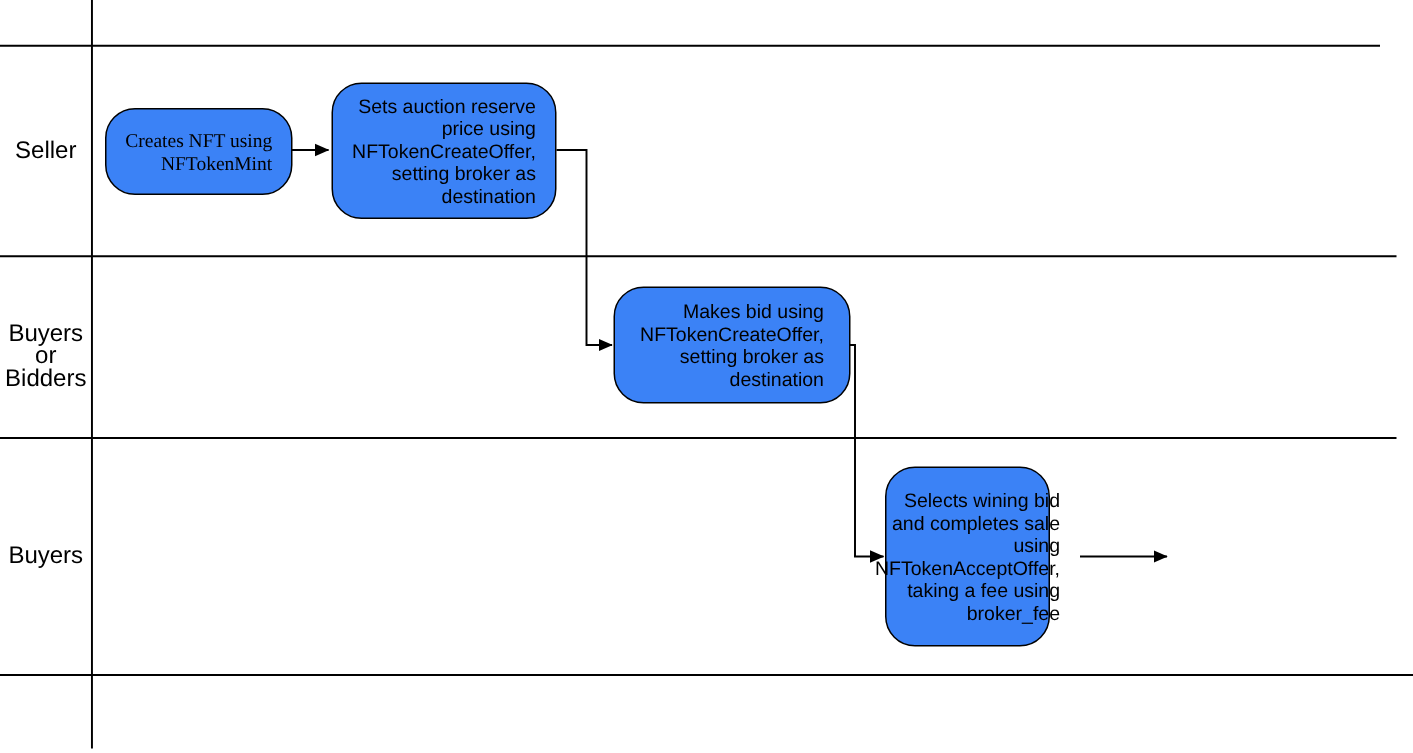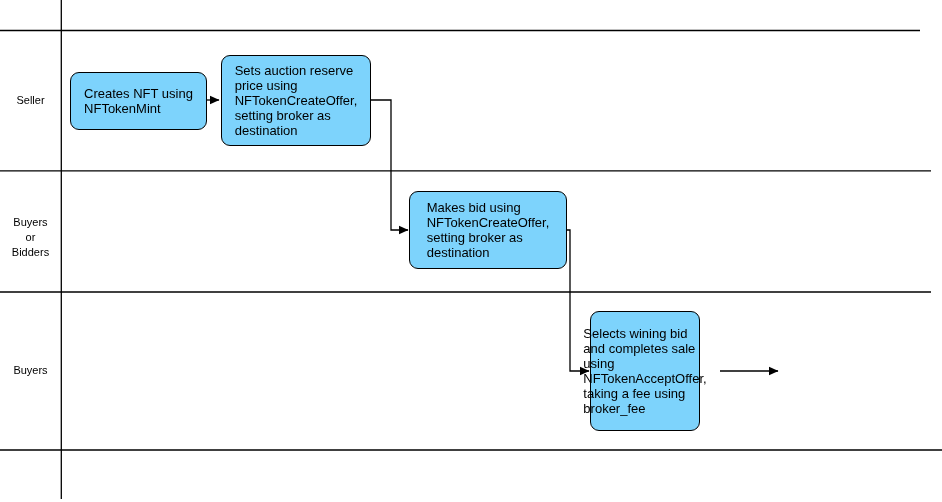--- a/index.html
+++ b/index.html
@@ -23,34 +23,34 @@
     height: 502px;
   }
   .lane-label {
     position: absolute;
     left: 0;
     width: 61px;
     display: flex;
     align-items: center;
     justify-content: center;
     text-align: center;
-    font-size: 11px;
+    font-size: 16px;
     line-height: 15px;
     white-space: pre-line;
   }
   .node {
     position: absolute;
     box-sizing: border-box;
     border: 1.3px solid #000000;
-    border-radius: 9px;
-    background: #7dd3fc;
+    border-radius: 20px;
+    background: #3b82f6;
     display: flex;
     align-items: center;
     justify-content: center;
-    text-align: left;
+    text-align: right;
     font-size: 13px;
     line-height: 15px;
     white-space: pre-line;
     padding: 2px;
   }
 </style>
 </head>
 <body>
 
 <div id="canvas">
@@ -73,21 +73,21 @@
     <path d="M551,230 L570,230 L570,371 L589,371" fill="none" stroke="#000000" stroke-width="1.3" marker-end="url(#arrow)"></path>
     <path d="M720,371 L778,371" fill="none" stroke="#000000" stroke-width="1.3" marker-end="url(#arrow)"></path>
   </svg>
 
   <div class="lane-label" style="top:92px; height:16px;">Seller</div>
   <div class="lane-label" style="top:215px; height:45px;">Buyers
 or
 Bidders</div>
   <div class="lane-label" style="top:362px; height:16px;">Buyers</div>
 
-  <div class="node" style="left:70px; top:72px; width:137px; height:58px;">Creates NFT using
+  <div class="node" style="left:70px; top:72px; width:125px; height:58px;font-family:Liberation Serif, serif;">Creates NFT using
 NFTokenMint</div>
 
   <div class="node" style="left:221px; top:55px; width:150px; height:91px;">Sets auction reserve
 price using
 NFTokenCreateOffer,
 setting broker as
 destination</div>
 
   <div class="node" style="left:409px; top:191px; width:158px; height:78px;">Makes bid using
 NFTokenCreateOffer,

